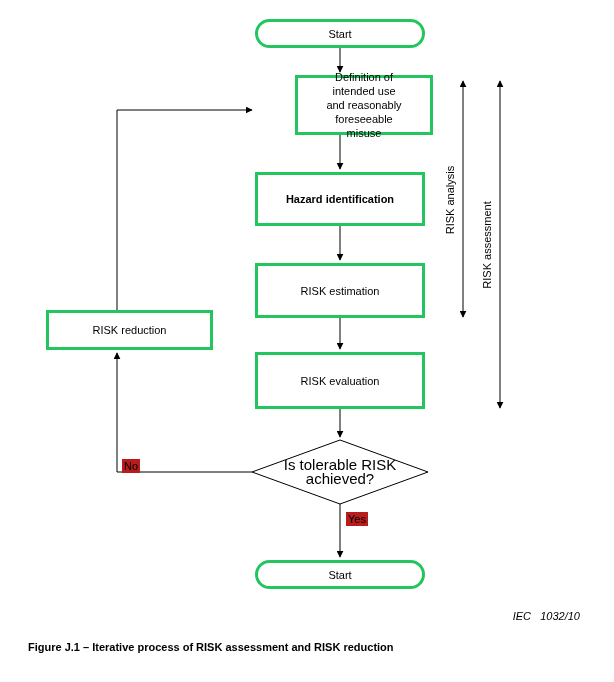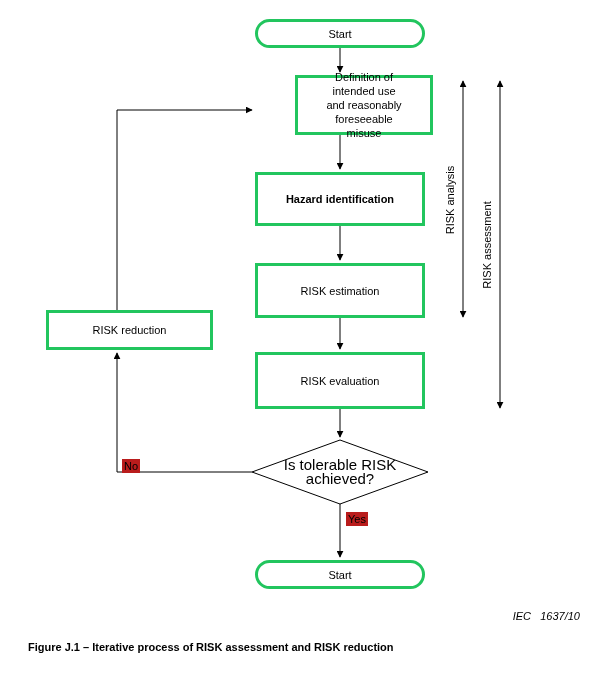--- a/index.html
+++ b/index.html
@@ -103,17 +103,17 @@
   <div class="node stadium" style="left:255px; top:560px; width:170px; height:29px;">Start</div>
 
   <div class="edge-label" style="left:122px; top:459px;">No</div>
 
   <div class="edge-label" style="left:346px; top:512px;">Yes</div>
 
   <div class="vlabel" style="left:450px; top:200px;">RISK analysis</div>
 
   <div class="vlabel" style="left:487px; top:245px;">RISK assessment</div>
 
-  <div class="attribution">IEC   1637/10</div>
+  <div class="attribution">IEC   1032/10</div>
 
   <div class="caption">Figure J.1 – Iterative process of RISK assessment and RISK reduction</div>
 
 </div>
 
 </body></html>

